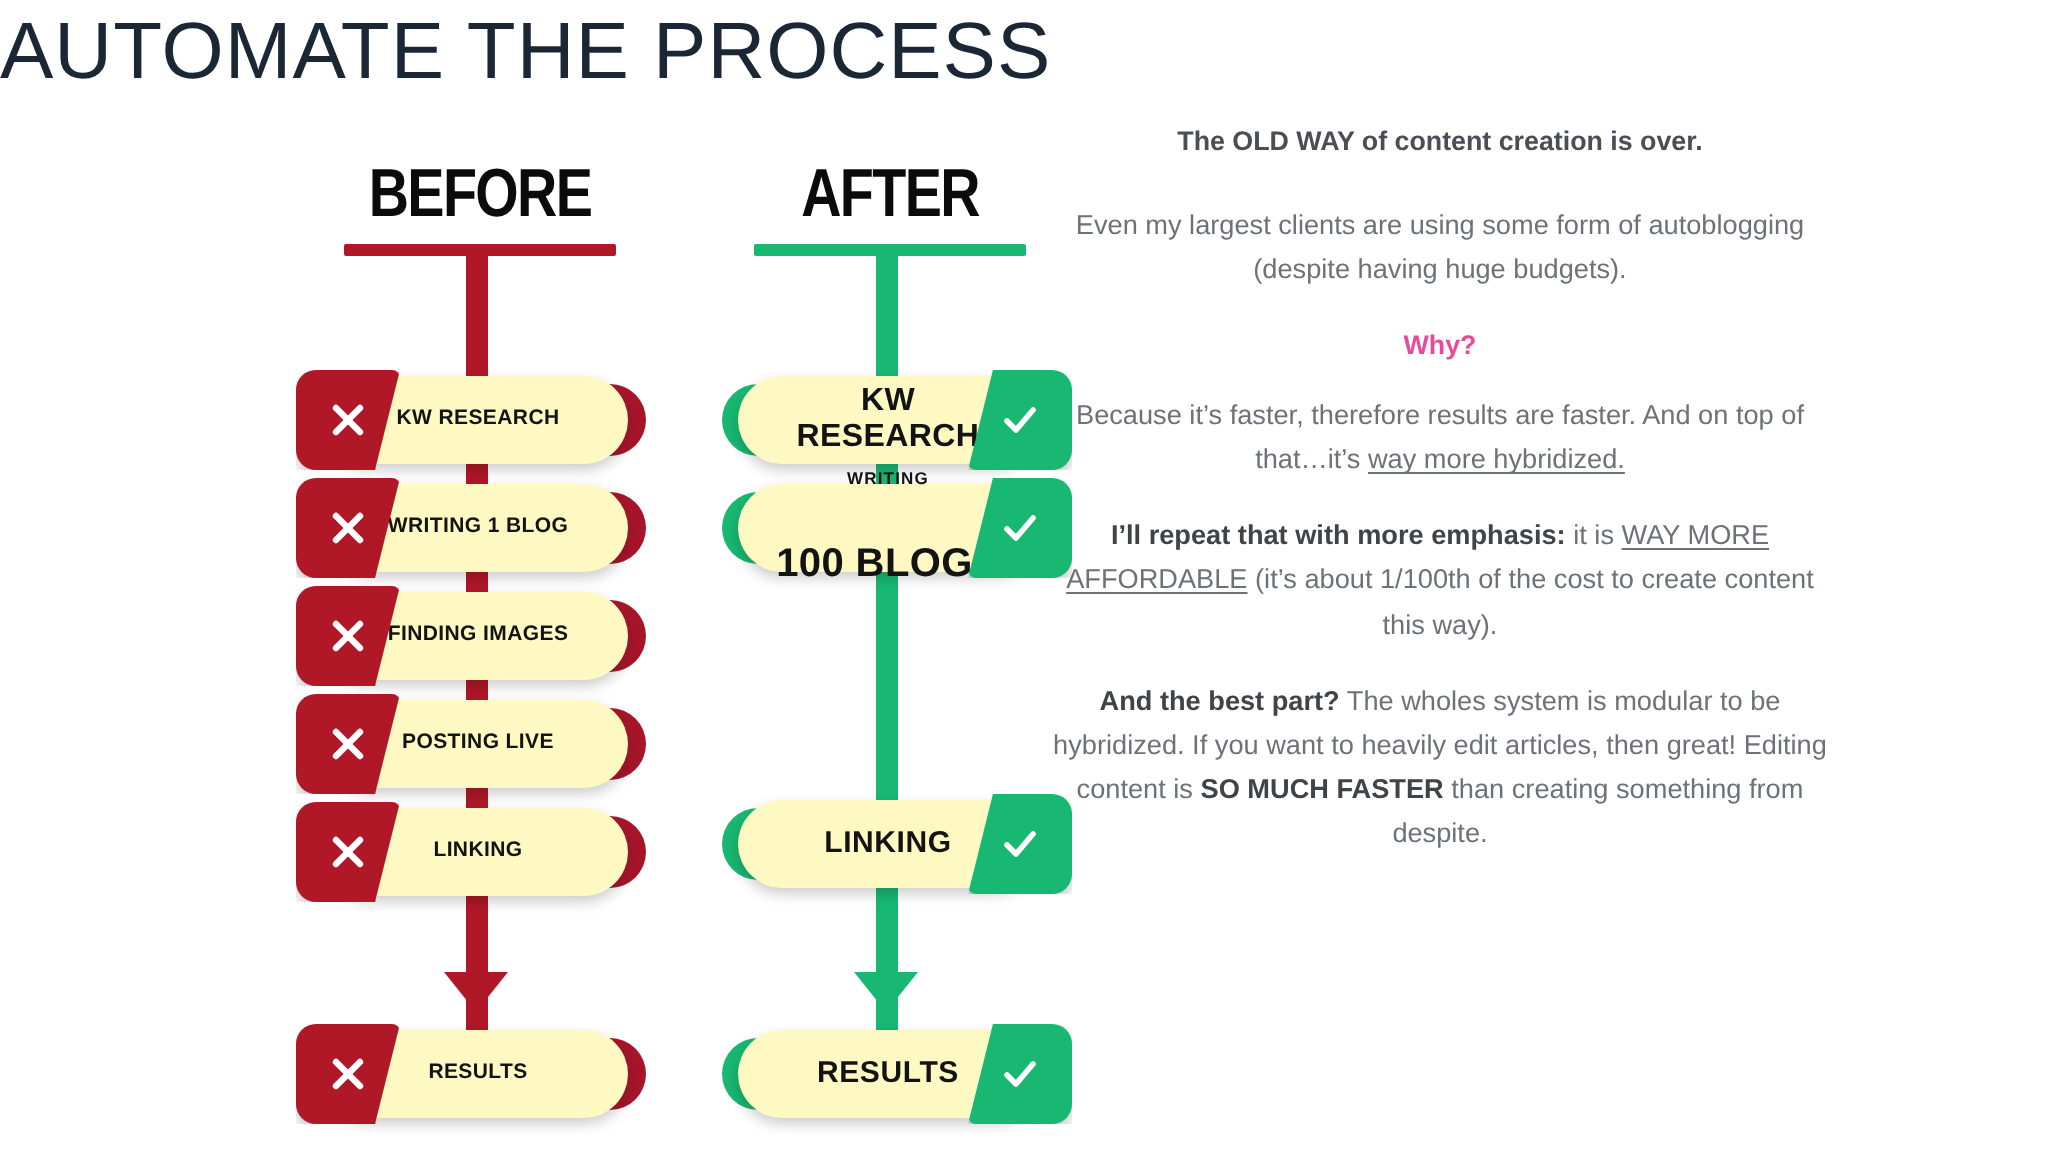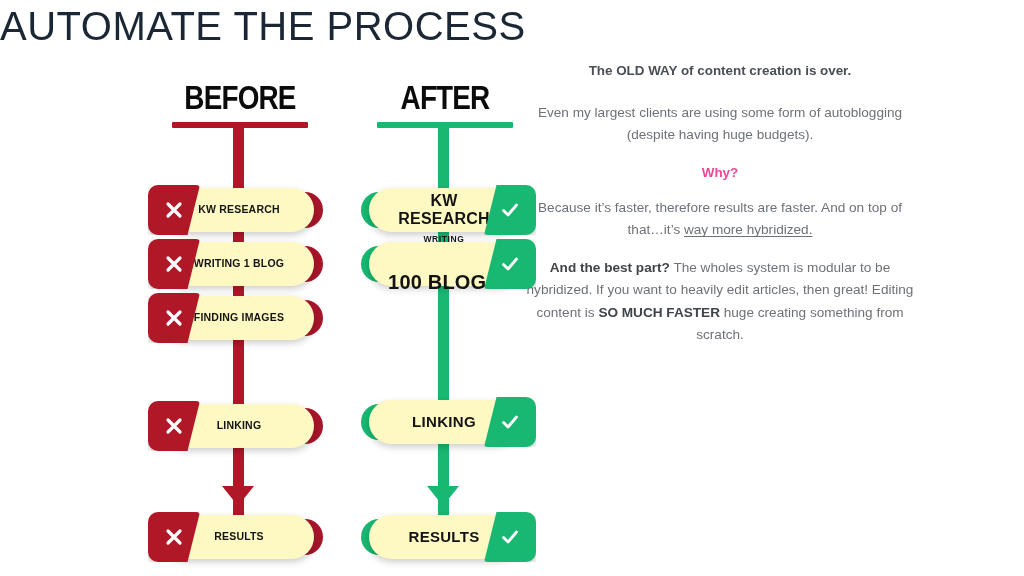--- a/index.html
+++ b/index.html
@@ -250,20 +250,31 @@
       <div class="pill">
         <span class="pill-text">FINDING IMAGES</span>
       </div>
       <div class="ribbon ribbon-x">
         <svg width="20" height="20" viewBox="0 0 20 20">
             <path d="M4 4 L16 16 M16 4 L4 16" stroke="#fff" stroke-width="3.2" stroke-linecap="round"></path>
           </svg>
       </div>
     </div>
 
+    <div class="badge" style="top:272px">
+      <div class="cap cap-right"></div>
+      <div class="pill">
+        <span class="pill-text">POSTING LIVE</span>
+      </div>
+      <div class="ribbon ribbon-x">
+        <svg width="20" height="20" viewBox="0 0 20 20">
+            <path d="M4 4 L16 16 M16 4 L4 16" stroke="#fff" stroke-width="3.2" stroke-linecap="round"></path>
+          </svg>
+      </div>
+    </div>
 
     <div class="badge" style="top:326px">
       <div class="cap cap-right"></div>
       <div class="pill">
         <span class="pill-text">LINKING</span>
       </div>
       <div class="ribbon ribbon-x">
         <svg width="20" height="20" viewBox="0 0 20 20">
             <path d="M4 4 L16 16 M16 4 L4 16" stroke="#fff" stroke-width="3.2" stroke-linecap="round"></path>
           </svg>
@@ -339,16 +350,17 @@
           </svg>
       </div>
     </div>
   </div>
 
   <div id="text-panel">
     <p class="lead">The OLD WAY of content creation is over.</p>
     <p>Even my largest clients are using some form of autoblogging (despite having huge budgets).</p>
     <p class="why">Why?</p>
     <p><span>Because it’s faster, therefore results are faster. And on top of that…it’s </span><span class="u">way more hybridized.</span></p>
-    <p><span class="b">And the best part?</span><span> The wholes system is modular to be hybridized. If you want to heavily edit articles, then great! Editing content is </span><span class="b">SO MUCH FASTER</span><span> huge creating something from scratch.</span></p>
+    <p><span class="b">I’ll repeat that with more emphasis:</span><span> it is </span><span class="u">WAY MORE AFFORDABLE</span><span> (it’s about 1/100th of the cost to create content this way).</span></p>
+    <p><span class="b">And the best part?</span><span> The wholes system is modular to be hybridized. If you want to heavily edit articles, then great! Editing content is </span><span class="b">SO MUCH FASTER</span><span> than creating something from despite.</span></p>
   </div>
 
 </div>
 
 </body></html>

